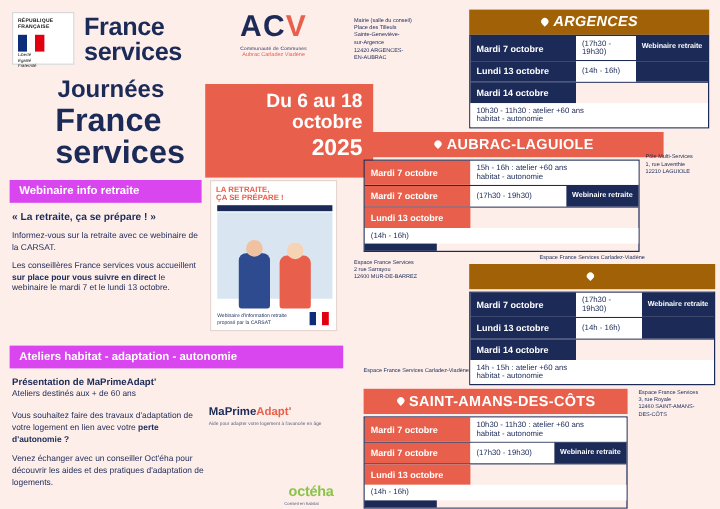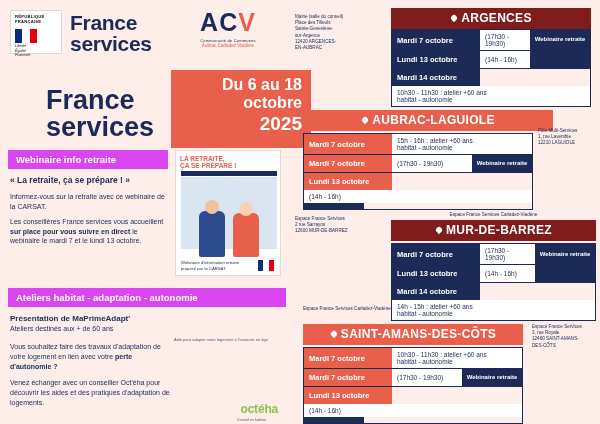--- a/index.html
+++ b/index.html
@@ -69,21 +69,21 @@
   .octeha { position:absolute; right:8px; bottom:4px; text-align:center;}
   .octeha .oc { font-size:12px; font-weight:bold; color:#1b2a57; letter-spacing:-.2px;margin-left:16px;}
   .octeha .oc span{ color:#8bc34a;}
   .octeha .ocs { font-size:3.6px; color:#55607a;}
 
   
   .right { position:absolute; left:295px; top:0; width:305px; height:424px; }
 
   .town { margin:0; }
   .townbar { background:#e8604c; color:#fff; font-size:12px; font-weight:bold; text-align:center; padding:3px 0 4px 0; letter-spacing:.3px; }
-  .townbar.blue { background:#7f1d1d; }
+  .townbar.blue { background:#a16207;font-style:italic; }
   .addr { font-size:4.6px; color:#1b2a57; line-height:1.35; }
 
   .rows { border:1px solid #1b2a57; }
   .row { display:flex; align-items:stretch; border-bottom:1px solid #1b2a57; }
   .row:last-child { border-bottom:none;flex-direction:column; }
   .cday { background:#e8604c; color:#fff; font-size:7.5px; font-weight:bold; padding:4px 5px; width:88px; display:flex; align-items:center; }
   .cday.blue { background:#1b2a57; }
   .cinfo { flex:1; font-size:6.5px; color:#1b2a57; padding:3px 5px; display:flex; align-items:center; background:#fff; }
   .ctag { width:60px; background:#1b2a57; color:#fff; font-size:6px; font-weight:bold; text-align:center; padding:3px 2px; display:flex; flex-direction:column; align-items:center; justify-content:center; line-height:1.2;}
 </style>
@@ -105,20 +105,21 @@
         <em>services</em>
       </div>
       <div class="acv">
         <div class="logo"><span class="a">AC</span><span class="c">V</span></div>
         <div class="sub1">Communauté de Communes</div>
         <div class="sub2">Aubrac Carladez Viadène</div>
       </div>
     </div>
 
     <div class="hero">
+      <div class="jt">Journées</div>
       <div class="fl1">France</div>
       <div class="fl2">services</div>
       <div class="datebox">
         <div class="d1">Du 6 au 18</div>
         <div class="d2">octobre</div>
         <div class="d3">2025</div>
       </div>
     </div>
 
     <div class="panel1">
@@ -144,20 +145,21 @@
     </div>
 
     <div class="panel2">
       <div class="secthead">Ateliers habitat - adaptation - autonomie</div>
       <div class="p2body" style="position:relative;height:120px;">
         <span class="big">Présentation de MaPrimeAdapt'</span>
         <span>Ateliers destinés aux + de 60 ans</span>
         <p style="margin-top:8px;width:160px;"><span>Vous souhaitez faire des travaux d'adaptation de votre logement en lien avec votre </span><b>perte d'autonomie ?</b></p>
         <p style="width:160px;">Venez échanger avec un conseiller Oct'éha pour découvrir les aides et des pratiques d'adaptation de logements.</p>
         <div class="mpa">
+          <div class="mpa1"><span>MaPrime</span><span class="o">Adapt'</span></div>
           <div class="mpa2">Aide pour adapter votre logement à l'avancée en âge</div>
         </div>
         <div class="octeha">
           <div class="oc"><span>oct</span><span>éha</span></div>
           <div class="ocs">Conseil en habitat</div>
         </div>
       </div>
     </div>
   </div>
 
@@ -215,21 +217,21 @@
         </div>
       </div>
     </div>
 
     <div class="town" style="position:absolute;left:0;top:212px;width:305px;">
       <div class="addr" style="position:absolute;left:0;top:4px;width:92px;white-space:pre-line;">Espace France Services
 2 rue Sarrayou
 12600 MUR-DE-BARREZ</div>
       <div style="position:absolute;left:96px;top:0;width:205px;">
         <div class="addr" style="text-align:center;margin-bottom:2px;">Espace France Services Carladez-Viadène</div>
-        <div class="townbar blue"><span style="display:inline-block;vertical-align:middle;width:8px;height:8px;position:relative;margin-right:3px;"><span style="position:absolute;left:1px;top:0;width:6px;height:6px;border-radius:50% 50% 50% 0;transform:rotate(-45deg);background:#fff;display:block;"></span></span><span>MUR-DE-BARREZ</span></div>
+        <div class="townbar blue"><span style="display:inline-block;vertical-align:middle;width:8px;height:8px;position:relative;margin-right:3px;"><span style="position:absolute;left:1px;top:0;width:6px;height:6px;border-radius:50% 50% 50% 0;transform:rotate(-45deg);background:#fff;display:block;"></span></span></div>
         <div class="rows" style="margin-top:2px;">
           <div class="row">
             <div class="cday blue">Mardi 7 octobre</div>
             <div class="cinfo">(17h30 - 19h30)</div>
             <div class="ctag">Webinaire retraite</div>
           </div>
           <div class="row">
             <div class="cday blue">Lundi 13 octobre</div>
             <div class="cinfo">(14h - 16h)</div>
             <div class="ctag"></div>

